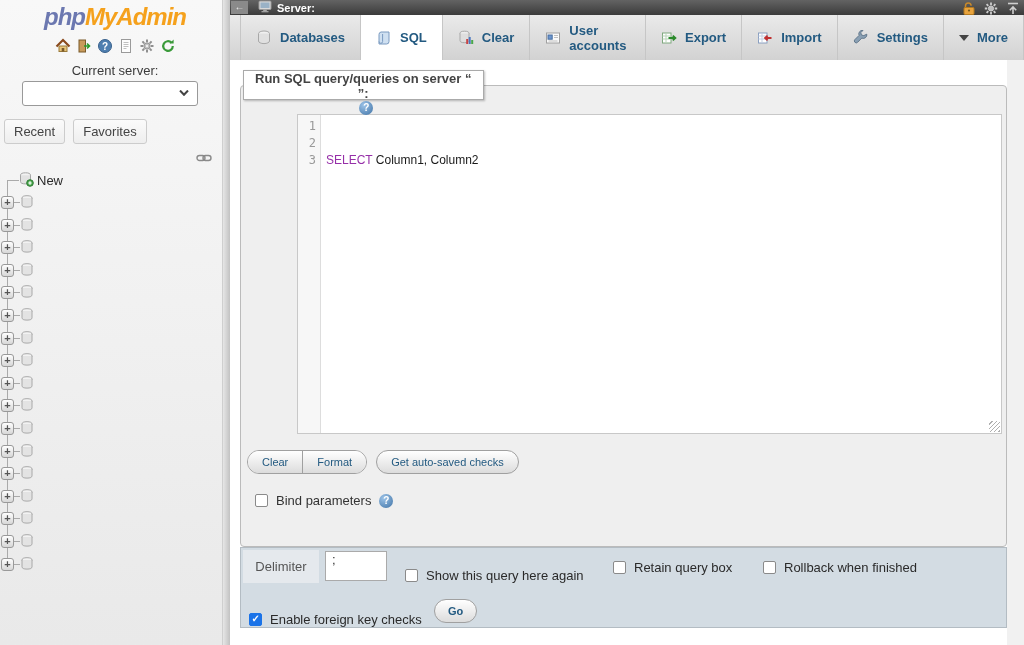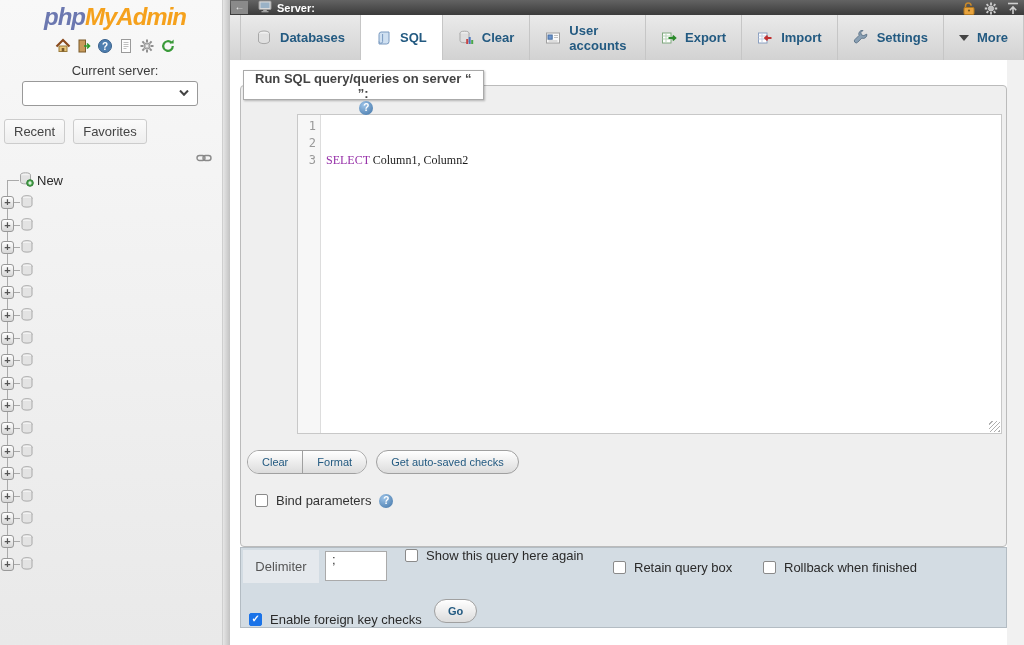--- a/index.html
+++ b/index.html
@@ -74,21 +74,21 @@
     background:radial-gradient(circle at 35% 30%,#9cc3e8,#3f72a5); color:#fff; font-size:10px;
     font-weight:bold; text-align:center; line-height:14px; cursor:pointer; flex:0 0 auto; }
   .fieldset { position:absolute; left:10px; top:25px; width:767px; height:462px;
     background:#efefef; border:1px solid #bbb; border-radius:4px; }
 
   .editor { position:absolute; left:56px; top:28px; width:705px; height:320px;
     background:#fff; border:1px solid #c8c8c8; display:flex; cursor:text; }
   .gutter { width:23px; background:#f7f7f7; border-right:1px solid #ddd;
     font-family:"DejaVu Sans Mono", monospace; font-size:12px; color:#999;
     text-align:right; padding:3px 4px 0 0; line-height:17px; }
-  .code { font-family:Liberation Serif, serif; font-size:12px; color:#1a1a1a;
+  .code { font-family:Liberation Sans, sans-serif; font-size:12px; color:#1a1a1a;
     padding:3px 0 0 5px; line-height:17px; white-space:pre; }
   .kw { color:#962fa8; }
   .resize-grip { position:absolute; right:1px; bottom:1px; width:11px; height:11px; cursor:nwse-resize;
     background:repeating-linear-gradient(135deg, transparent 0 2px, #b0b0b0 2px 3px); }
 
   .btn { display:inline-block; background:linear-gradient(#ffffff,#dcdcdc); border:1px solid #a0a0a0;
     color:#235a81; font-size:11px; padding:5px 14px; cursor:pointer; font-family:inherit; }
   .btn-row { position:absolute; left:6px; top:364px; display:flex; align-items:center; }
   .btn-group { display:flex; border:1px solid #a0a0a0; border-radius:13px; overflow:hidden; }
   .btn-group .btn { border:none; border-radius:0; }
@@ -510,21 +510,21 @@
           <span class="chk"></span>
           <span>Bind parameters</span>
           <span class="help-icon" style="margin-left:0;">?</span>
         </div>
       </div>
 
       <div class="opt-footer">
         <div class="delim-cell">Delimiter</div>
         <div class="delim-input">;</div>
 
-        <div class="opt-chk" style="left:164px; top:0;">
+        <div class="opt-chk" style="left:164px; top:20px;">
           <span class="chk"></span>
           <span>Show this query here again</span>
         </div>
         <div class="opt-chk" style="left:372px; top:12px;">
           <span class="chk"></span>
           <span>Retain query box</span>
         </div>
         <div class="opt-chk" style="left:522px; top:12px;">
           <span class="chk"></span>
           <span>Rollback when finished</span>

